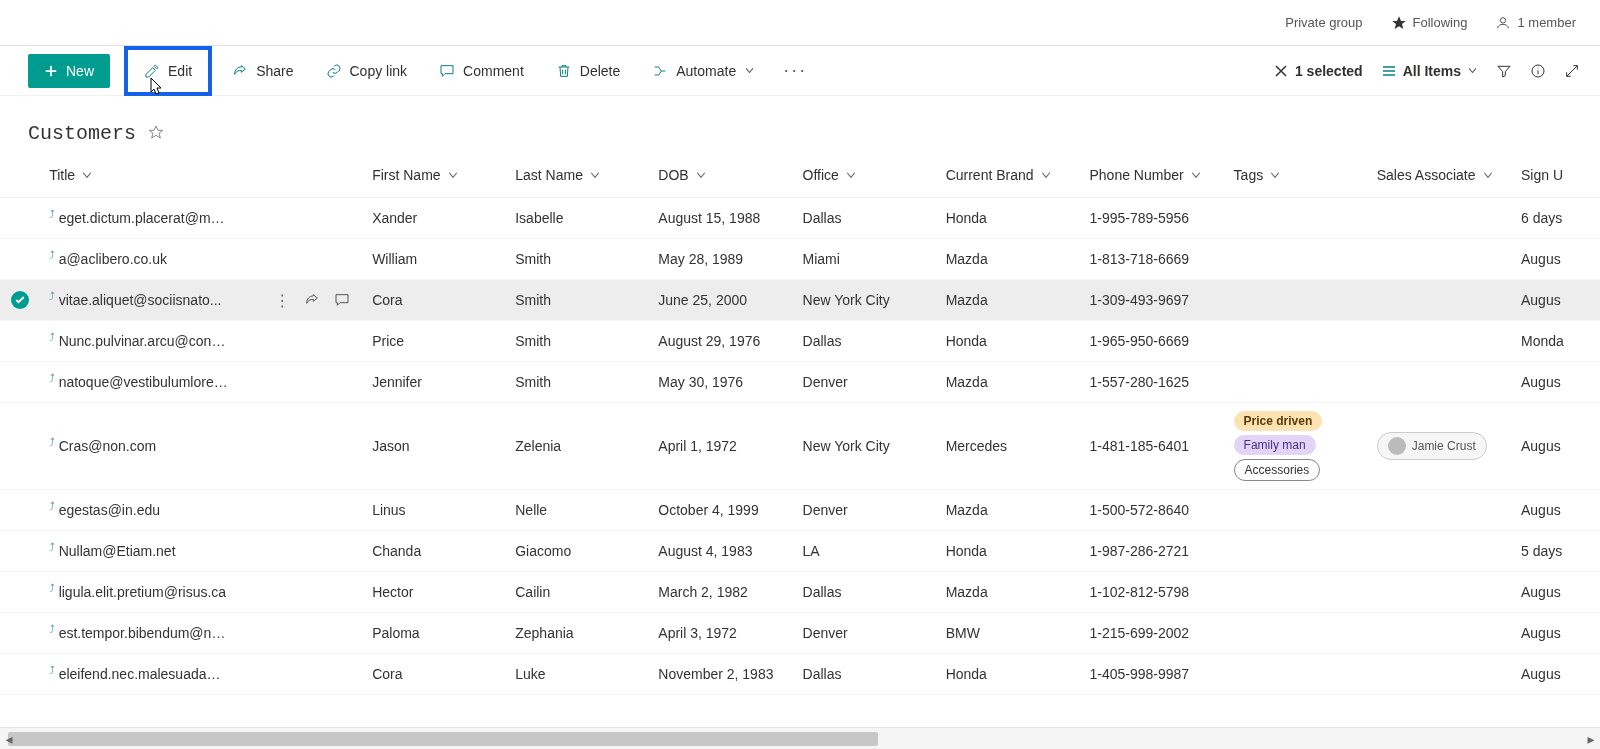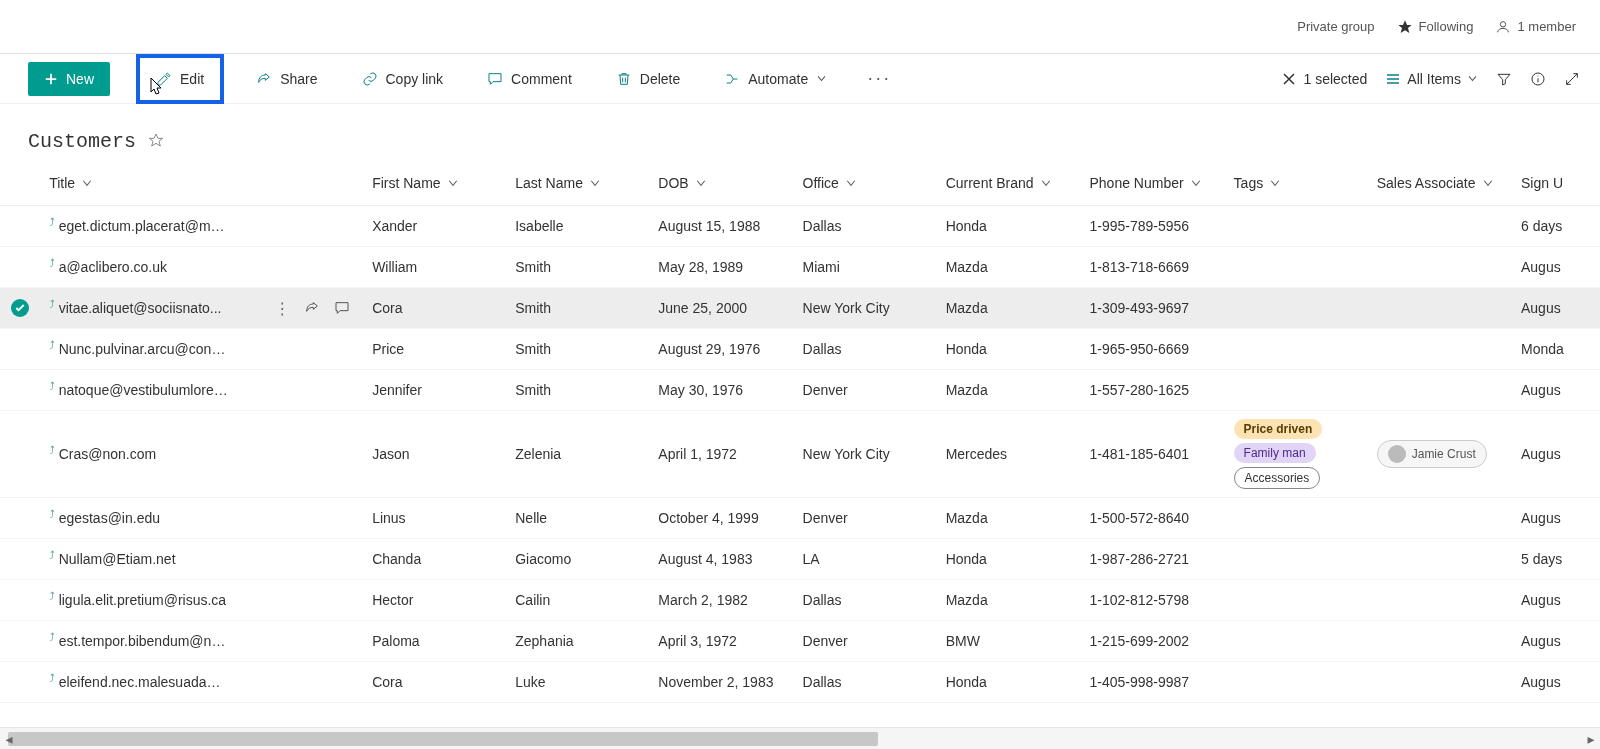--- a/index.html
+++ b/index.html
@@ -1,34 +1,34 @@
 <!DOCTYPE html>
 <html><head>
 <meta charset="utf-8">
 <style>
   * { box-sizing: border-box; margin: 0; padding: 0; }
   html, body { font-family: "Segoe UI", Tahoma, sans-serif; font-size: 14px; color: #323130; background: #fff; height: 100%; }
   .page { width: 1600px; height: 749px; position: relative; overflow: hidden; }
 
   
-  .top-strip { height: 54px; border-bottom: 1px solid #e1e1e1; display:flex; align-items:center; justify-content:flex-end; padding: 0 24px; gap:22px; }
+  .top-strip { height: 46px; border-bottom: 1px solid #e1e1e1; display:flex; align-items:center; justify-content:flex-end; padding: 0 24px; gap:28px; }
   .top-strip .ts-item { display:flex; align-items:center; gap:6px; color:#555; font-size:13px; }
   .ts-item svg { width:16px; height:16px; }
 
   
   .cmdbar { height: 50px; display:flex; align-items:center; padding: 0 20px 0 28px; border-bottom: 1px solid #f0f0f0; position:relative; }
-  .cmdbar-left { display:flex; align-items:center; gap:20px; }
+  .cmdbar-left { display:flex; align-items:center; gap:8px; }
   .btn-new { background:#009c8f; color:#fff; height:34px; padding:0 16px; border:none; display:flex; align-items:center; gap:8px; border-radius:2px; font-size:14px; cursor:pointer;}
   .btn-new svg { width:14px; height:14px;}
   .cmd-btn { height:34px; padding:0 12px; border:none; background:transparent; display:flex; align-items:center; gap:8px; color:#323130; font-size:14px; cursor:pointer; }
   .cmd-btn svg { width:16px; height:16px; color:#026d70; }
   .highlight-box { border:4px solid #1561e8; height:50px; display:flex; align-items:center; padding:0 4px; margin-left:6px; }
   .cursor-img { position:absolute; left:145px; top:76px; pointer-events:none; }
   .ellipsis { font-size:18px; letter-spacing:2px; padding:0 8px; color:#555; cursor:pointer;}
-  .cmdbar-right { margin-left:auto; display:flex; align-items:center; gap:18px; }
+  .cmdbar-right { margin-left:auto; display:flex; align-items:center; gap:18px;font-weight:bold; }
   .cmdbar-right .rbtn { display:flex; align-items:center; gap:6px; color:#323130; cursor:pointer;}
   .rbtn svg { width:16px; height:16px; }
 
   
   .list-title-area { padding: 26px 0 8px 28px; display:flex; align-items:center; gap:12px;}
   .list-title-area h1 { font-size:20px; font-weight:400; color:#333;font-family:Liberation Mono, monospace;}
   .star-ico { color:#888; cursor:pointer;}
 
   
   .scroll-wrap { overflow-x:auto; overflow-y:auto; height: 595px; position:relative;}

